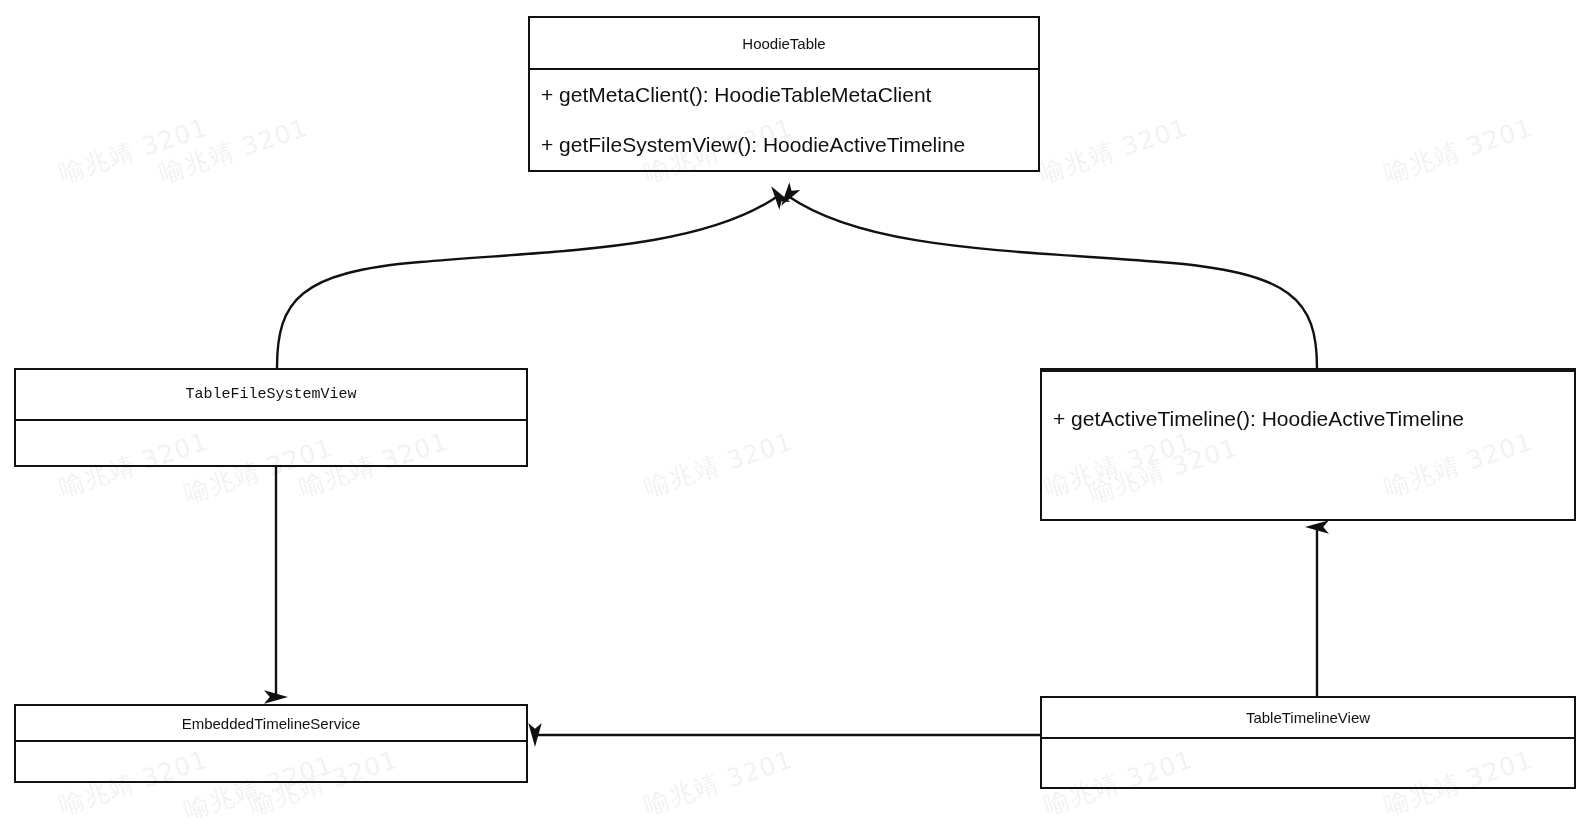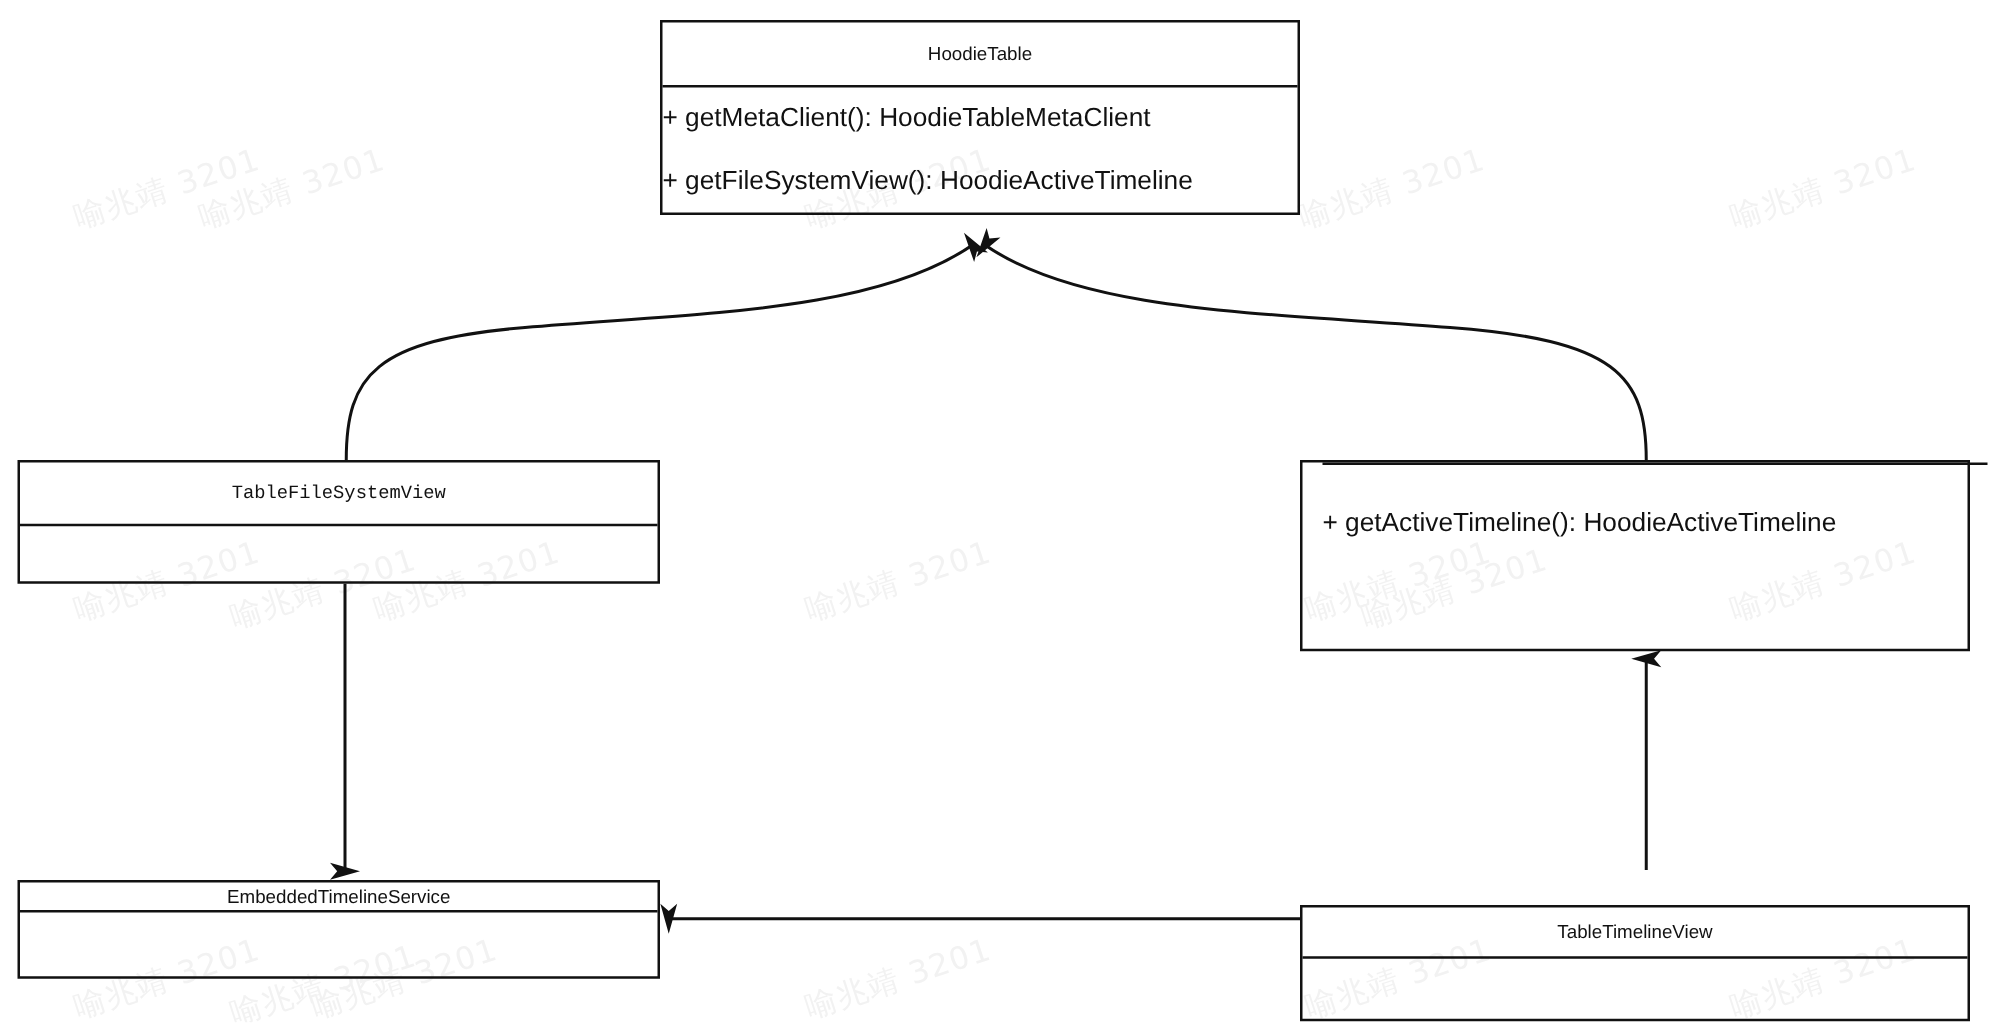--- a/index.html
+++ b/index.html
@@ -66,20 +66,21 @@
     box-sizing: border-box;
     width: 100%;
     border-top: 2px solid #111111;
     display: flex;
     flex-direction: column;
   }
   .uml-member {
     box-sizing: border-box;
     font-size: 21px;
     color: #111111;
+    padding-left: 11px;
     display: flex;
     align-items: center;
     flex: 1 1 0;
     white-space: nowrap;
   }
   .uml-members.empty {
     display: block;
   }
   svg#edges {
     position: absolute;
@@ -122,29 +123,29 @@
         <div class="uml-members" style="height: 102px;">
           <div class="uml-member">+ getMetaClient(): HoodieTableMetaClient</div>
           <div class="uml-member">+ getFileSystemView(): HoodieActiveTimeline</div>
         </div>
       </div>
       <div class="uml-class" style="left: 14px; top: 368px; width: 514px; height: 99px;">
         <div class="uml-name" style="height: 49px; font-family: Liberation Mono, monospace;">TableFileSystemView</div>
         <div class="uml-members empty" style="height: 46px;"></div>
       </div>
       <div class="uml-class" style="left: 1040px; top: 368px; width: 536px; height: 153px;">
-        <div class="uml-members" style="height: 96px; margin-left: 16px;">
+        <div class="uml-members" style="height: 96px;">
           <div class="uml-member">+ getActiveTimeline(): HoodieActiveTimeline</div>
         </div>
       </div>
       <div class="uml-class" style="left: 14px; top: 704px; width: 514px; height: 79px;">
-        <div class="uml-name" style="height: 22px;">EmbeddedTimelineService</div>
+        <div class="uml-name" style="height: 34px;">EmbeddedTimelineService</div>
         <div class="uml-members empty" style="height: 41px;"></div>
       </div>
-      <div class="uml-class" style="left: 1040px; top: 724px; width: 536px; height: 93px;">
+      <div class="uml-class" style="left: 1040px; top: 696px; width: 536px; height: 93px;">
         <div class="uml-name" style="height: 39px;">TableTimelineView</div>
         <div class="uml-members empty" style="height: 50px;"></div>
       </div>
     </div>
 
   <svg id="edges" viewBox="0 0 1594 818" xmlns="http://www.w3.org/2000/svg">
     <defs>
       <marker id="arrow-up" markerWidth="16" markerHeight="16" refX="3.4" refY="5" orient="auto" markerUnits="strokeWidth">
         <path d="M 0.6,10 L 3.4,0 L 6.2,10 L 3.4,7.6 Z" fill="#111111"></path>
       </marker>

